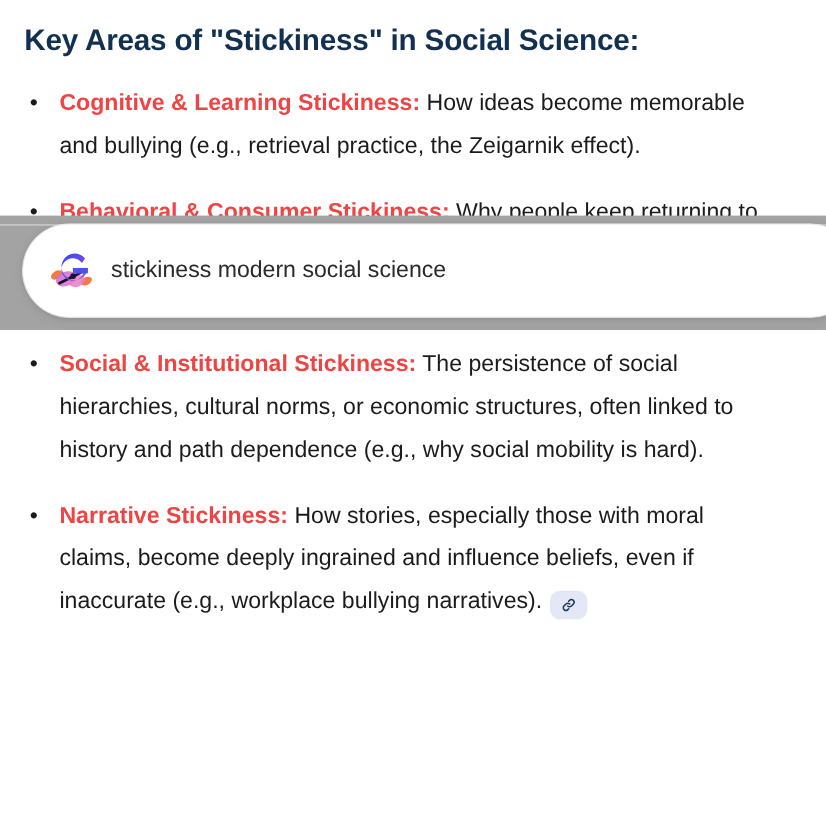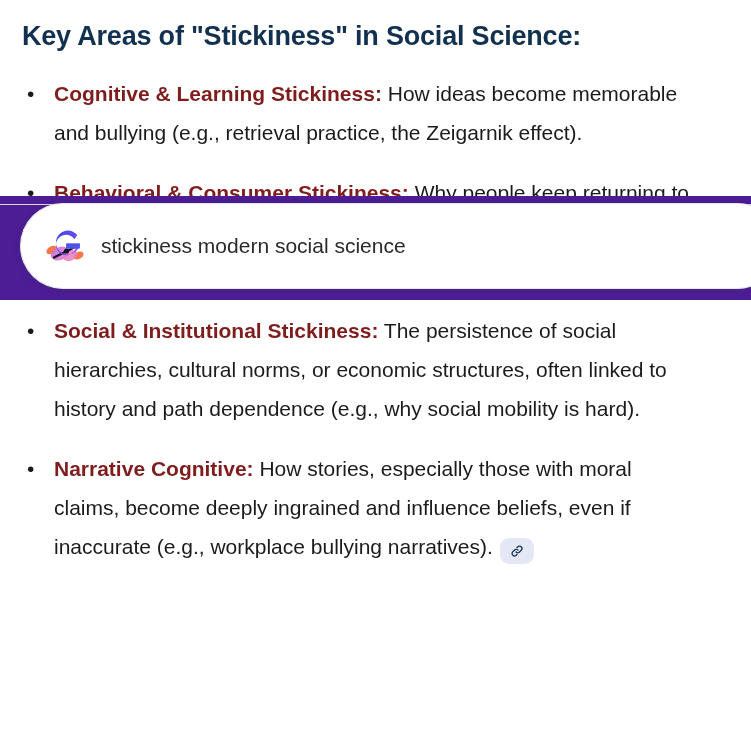--- a/index.html
+++ b/index.html
@@ -57,21 +57,21 @@
     left: 5px;
     top: 0;
     width: 10px;
     line-height: 39px;
     font-size: 21px;
     color: #1b1b1b;
   }
 
   .lead-in {
     font-weight: bold;
-    color: #7f1d1d;
+    color: #ef4444;
     text-align: right;
   }
 
   
   .cite-chip {
     display: inline-flex;
     align-items: center;
     justify-content: center;
     width: 34px;
     height: 26px;
@@ -82,21 +82,21 @@
   }
   .cite-chip svg { display: block; }
 
   
   .search-overlay {
     position: absolute;
     left: 0;
     top: 196px;
     width: 751px;
     height: 104px;
-    background: #4c1d95;
+    background: #a3a3a3;
     z-index: 20;
   }
 
   
   .overlay-rule {
     position: absolute;
     left: 0;
     top: 8px;
     width: 751px;
     height: 1px;
@@ -157,21 +157,21 @@
         <span class="lead-in">Behavioral &amp; Consumer Stickiness:</span><span> Why people keep returning to apps, platforms, or brands, driven by convenience, quality, or social factors.</span>
       </li>
 
       <li class="bullet-item">
         <span class="dot">•</span>
         <span class="lead-in">Social &amp; Institutional Stickiness:</span><span> The persistence of social hierarchies, cultural norms, or economic structures, often linked to history and path dependence (e.g., why social mobility is hard).</span>
       </li>
 
       <li class="bullet-item">
         <span class="dot">•</span>
-        <span class="lead-in">Narrative Cognitive:</span><span> How stories, especially those with moral claims, become deeply ingrained and influence beliefs, even if inaccurate (e.g., workplace bullying narratives).</span><span class="cite-chip">
+        <span class="lead-in">Narrative Stickiness:</span><span> How stories, especially those with moral claims, become deeply ingrained and influence beliefs, even if inaccurate (e.g., workplace bullying narratives).</span><span class="cite-chip">
           <svg width="16" height="16" viewBox="0 0 24 24">
             <path d="M10.6 13.4a3.6 3.6 0 0 0 5.1 0l2.6-2.6a3.6 3.6 0 1 0-5.1-5.1l-1.3 1.3" fill="none" stroke="#1b3a5c" stroke-width="2" stroke-linecap="round"></path>
             <path d="M13.4 10.6a3.6 3.6 0 0 0-5.1 0l-2.6 2.6a3.6 3.6 0 1 0 5.1 5.1l1.3-1.3" fill="none" stroke="#1b3a5c" stroke-width="2" stroke-linecap="round"></path>
           </svg>
         </span>
       </li>
 
     </ul>
   </div>
 

